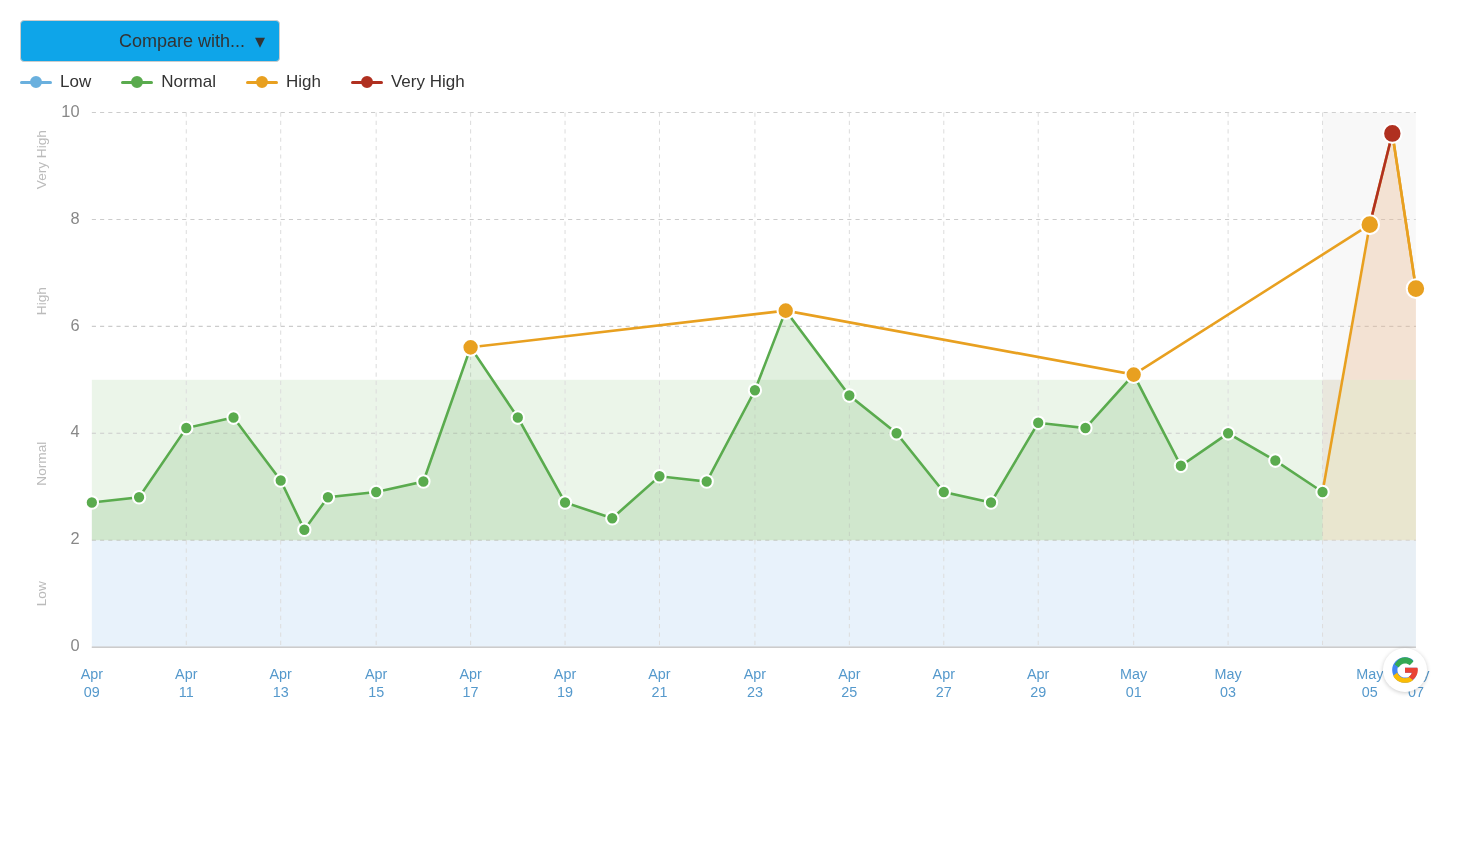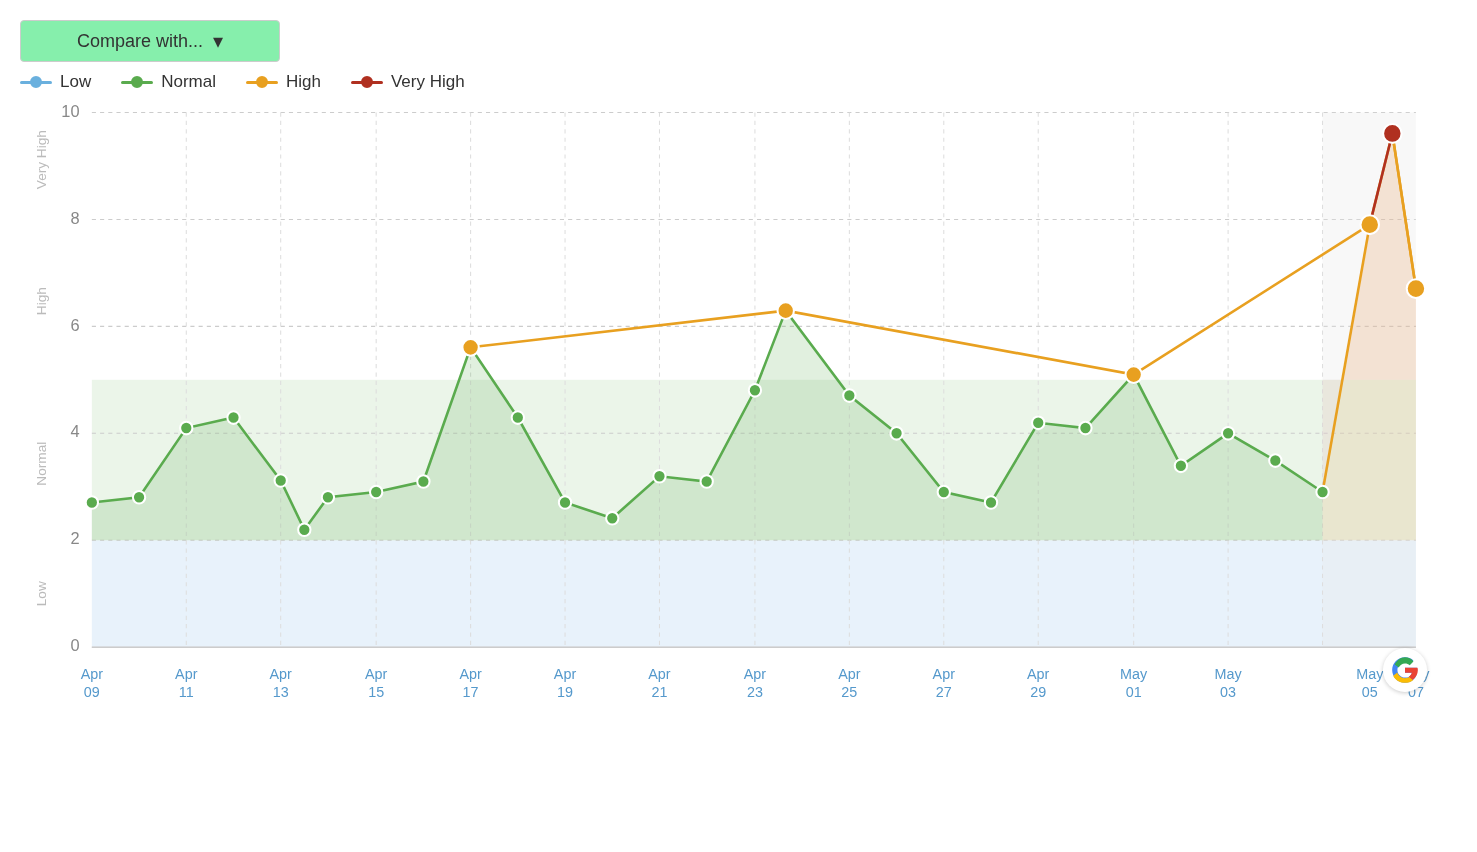--- a/index.html
+++ b/index.html
@@ -24,23 +24,23 @@
     }
     .compare-dropdown {
       display: flex;
       align-items: center;
       border: 1.5px solid #ccc;
       border-radius: 4px;
       padding: 8px 14px;
       font-size: 18px;
       color: #333;
       cursor: pointer;
-      background: #86efac;
+      background: #0ea5e9;
       min-width: 260px;
-      justify-content: center;
+      justify-content: flex-end;
     }
     .compare-dropdown .chevron {
       font-size: 20px;
       color: #333;
       margin-left: 10px;
     }
     .legend {
       display: flex;
       align-items: center;
       gap: 30px;

